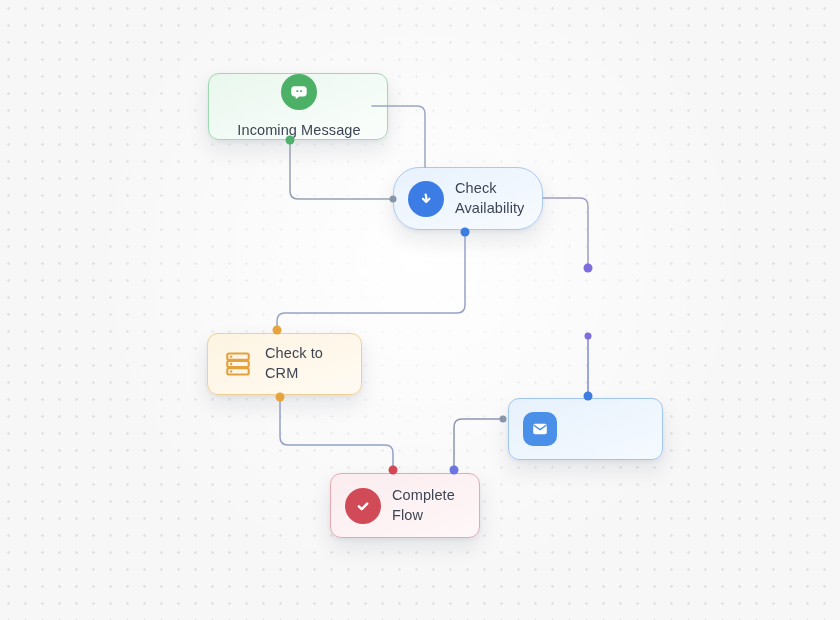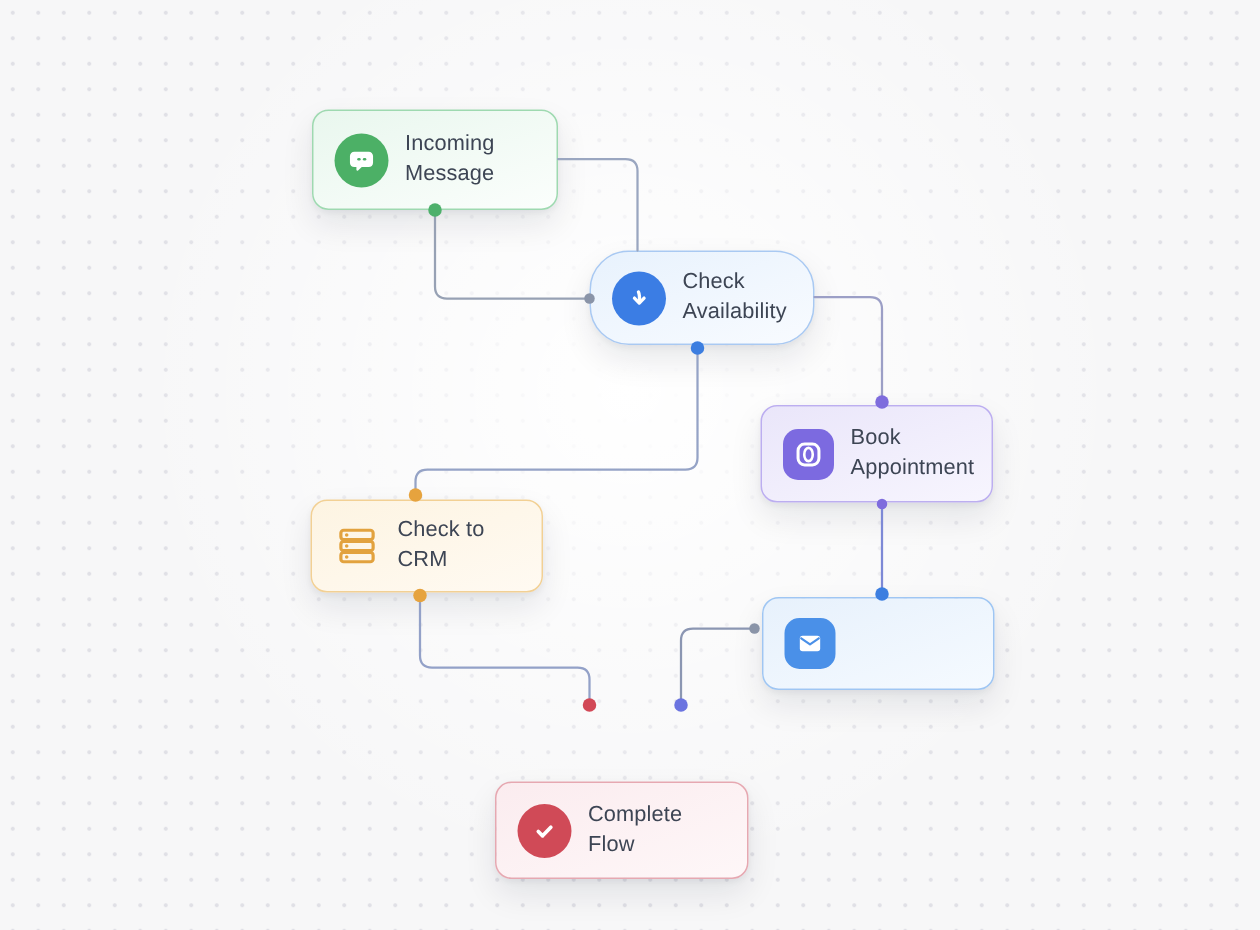--- a/index.html
+++ b/index.html
@@ -38,26 +38,26 @@
   .ic.plain{background:transparent;width:32px;height:32px;border-radius:0;}
   .ic svg{display:block;}
   .fg{fill:#ffffff;}
   .eye{fill:var(--iconbg);}
   .stroke-fg{stroke:#ffffff;fill:none;stroke-linecap:round;stroke-linejoin:round;}
   .scan-oval{fill:var(--iconbg);stroke:#ffffff;}
   .mail-flap{stroke:var(--iconbg);fill:none;stroke-linecap:round;stroke-linejoin:round;}
   .db{stroke:var(--accent);fill:none;}
   .db-dot{fill:var(--accent);}
   
-  .n0{left:208px;top:73px;width:164px;height:67px;}
+  .n0{left:208px;top:73px;width:180px;height:67px;flex-direction:column;}
   .n1{left:393px;top:167px;width:150px;height:63px;border-radius:26px;}
   .n2{left:507px;top:270px;width:155px;height:65px;}
   .n3{left:207px;top:333px;width:155px;height:62px;}
   .n4{left:508px;top:398px;width:155px;height:62px;}
-  .n5{left:330px;top:473px;width:169px;height:65px;margin-top:48px;}
+  .n5{left:330px;top:473px;width:150px;height:65px;}
 </style>
 </head>
 <body>
 
 <div class="stage">
 
   <div class="node n0" style="--border: #9ed9b0; --bg1: #e9f7ee; --bg2: #fbfefc; --iconbg: #4cb066; --accent: #4cb066;">
     <span class="ic">
       <svg width="22" height="22" viewBox="0 0 24 24">
         <path class="fg" d="M6.8 5.6h10.4c1.8 0 3.2 1.4 3.2 3.2v4.8c0 1.8-1.4 3.2-3.2 3.2h-5l-2.7 2.4c-.5.4-1.2.1-1.2-.5v-1.9h-1.5c-1.8 0-3.2-1.4-3.2-3.2V8.8c0-1.8 1.4-3.2 3.2-3.2z"></path>
@@ -71,29 +71,20 @@
   <div class="node n1" style="--border: #a9c9f2; --bg1: #e8f2fd; --bg2: #f8fbff; --iconbg: #3b7de4; --accent: #3b7de4;">
     <span class="ic">
       <svg width="22" height="22" viewBox="0 0 24 24">
         <path class="stroke-fg" stroke-width="2.4" d="M11.6 7.2q1 2 .7 7.2"></path>
         <path class="stroke-fg" stroke-width="2.4" d="M8.7 11.7l3.5 3.6 3.5-3.6"></path>
       </svg>
     </span>
     <span class="label">Check Availability</span>
   </div>
 
-  <div class="node n2" style="--border: #bcaef0; --bg1: #eae6fa; --bg2: #f7f5fe; --iconbg: #7c6ae0; --accent: #7c6ae0;">
-    <span class="ic sq">
-      <svg width="22" height="22" viewBox="0 0 24 24">
-        <rect x="4.4" y="4.4" width="15.2" height="15.2" rx="4.8" fill="none" stroke="#ffffff" stroke-width="2.2"></rect>
-        <ellipse class="scan-oval" cx="12" cy="12" rx="3.1" ry="4.8" stroke-width="1.9"></ellipse>
-      </svg>
-    </span>
-    <span class="label">Book Appointment</span>
-  </div>
 
   <div class="node n3" style="--border: #f2d094; --bg1: #fdf4e2; --bg2: #fffaf2; --iconbg: transparent; --accent: #e2a23e;">
     <span class="ic plain">
       <svg width="30" height="30" viewBox="0 0 24 24">
         <g class="db" stroke-width="1.7">
           <rect x="3.4" y="3.6" width="17.2" height="5" rx="1.5"></rect>
           <rect x="3.4" y="9.5" width="17.2" height="5" rx="1.5"></rect>
           <rect x="3.4" y="15.4" width="17.2" height="5" rx="1.5"></rect>
         </g>
         <g class="db-dot">

